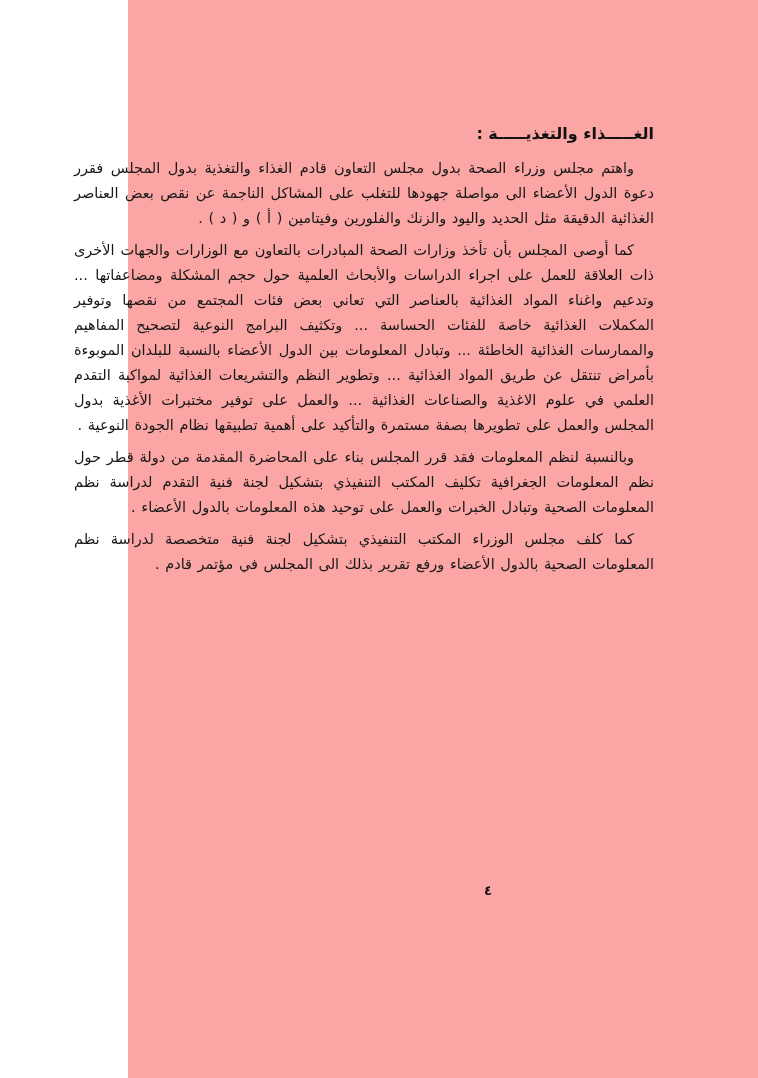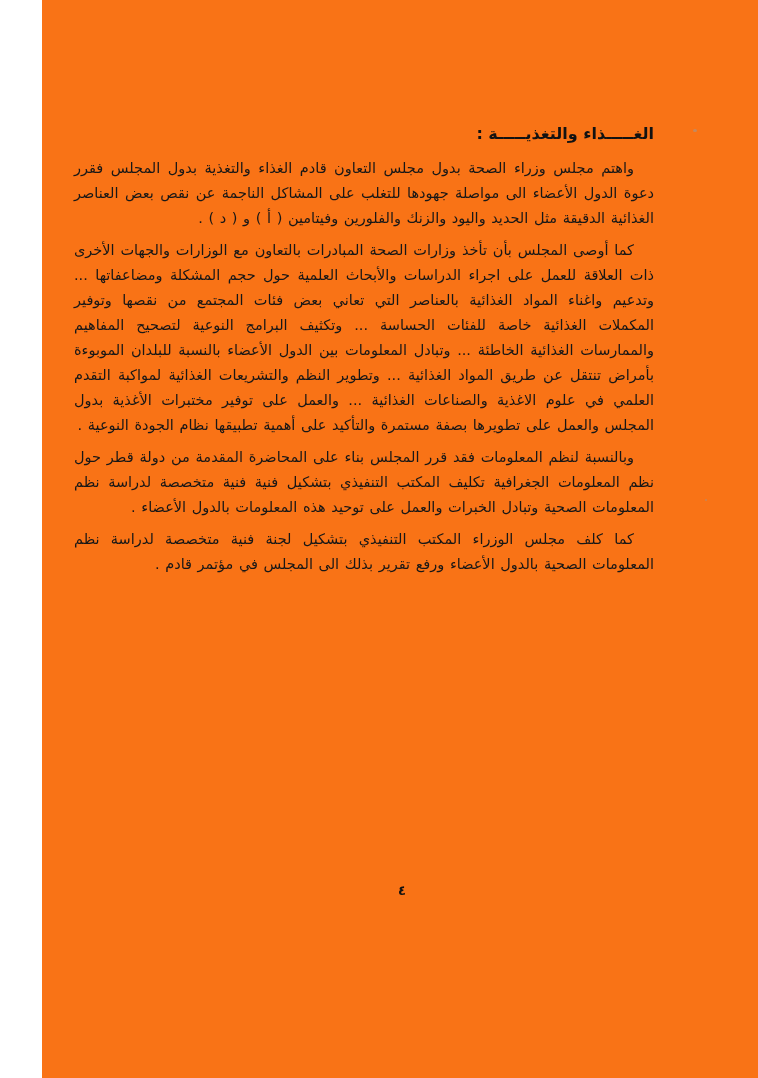--- a/index.html
+++ b/index.html
@@ -5,23 +5,23 @@
   * { box-sizing: border-box; margin: 0; padding: 0; }
   html, body {
     width: 758px;
     height: 1078px;
     background: #ffffff;
     font-family: "DejaVu Sans", sans-serif;
     overflow: hidden;
   }
   .page {
     position: relative;
-    width: 716px;
+    width: 630px;
     height: 1078px;
-    background: #f97316;
+    background: #fca5a5;
     direction: rtl;
   }
   .content {
     position: absolute;
     top: 124px;
     right: 104px;
     width: 580px;
     color: #161616;
   }
   .heading {
@@ -65,21 +65,21 @@
 
 <div class="page">
 
   <div class="content">
     <div class="heading">الغـــــذاء والتغذيـــــة :</div>
 
     <p class="para">واهتم مجلس وزراء الصحة بدول مجلس التعاون قادم الغذاء والتغذية بدول المجلس فقرر دعوة الدول الأعضاء الى مواصلة جهودها للتغلب على المشاكل الناجمة عن نقص بعض العناصر الغذائية الدقيقة مثل الحديد واليود والزنك والفلورين وفيتامين ( أ ) و ( د ) .</p>
 
     <p class="para">كما أوصى المجلس بأن تأخذ وزارات الصحة المبادرات بالتعاون مع الوزارات والجهات الأخرى ذات العلاقة للعمل على اجراء الدراسات والأبحاث العلمية حول حجم المشكلة ومضاعفاتها ... وتدعيم واغناء المواد الغذائية بالعناصر التي تعاني بعض فئات المجتمع من نقصها وتوفير المكملات الغذائية خاصة للفئات الحساسة ... وتكثيف البرامج النوعية لتصحيح المفاهيم والممارسات الغذائية الخاطئة ... وتبادل المعلومات بين الدول الأعضاء بالنسبة للبلدان الموبوءة بأمراض تنتقل عن طريق المواد الغذائية ... وتطوير النظم والتشريعات الغذائية لمواكبة التقدم العلمي في علوم الاغذية والصناعات الغذائية ... والعمل على توفير مختبرات الأغذية بدول المجلس والعمل على تطويرها بصفة مستمرة والتأكيد على أهمية تطبيقها نظام الجودة النوعية .</p>
 
-    <p class="para">وبالنسبة لنظم المعلومات فقد قرر المجلس بناء على المحاضرة المقدمة من دولة قطر حول نظم المعلومات الجغرافية تكليف المكتب التنفيذي بتشكيل فنية فنية متخصصة لدراسة نظم المعلومات الصحية وتبادل الخبرات والعمل على توحيد هذه المعلومات بالدول الأعضاء .</p>
+    <p class="para">وبالنسبة لنظم المعلومات فقد قرر المجلس بناء على المحاضرة المقدمة من دولة قطر حول نظم المعلومات الجغرافية تكليف المكتب التنفيذي بتشكيل لجنة فنية التقدم لدراسة نظم المعلومات الصحية وتبادل الخبرات والعمل على توحيد هذه المعلومات بالدول الأعضاء .</p>
 
     <p class="para">كما كلف مجلس الوزراء المكتب التنفيذي بتشكيل لجنة فنية متخصصة لدراسة نظم المعلومات الصحية بالدول الأعضاء ورفع تقرير بذلك الى المجلس في مؤتمر قادم .</p>
   </div>
 
   <div class="page-number">٤</div>
 
   <div class="speck speck-1"></div>
   <div class="speck speck-2"></div>
 
 </div>

